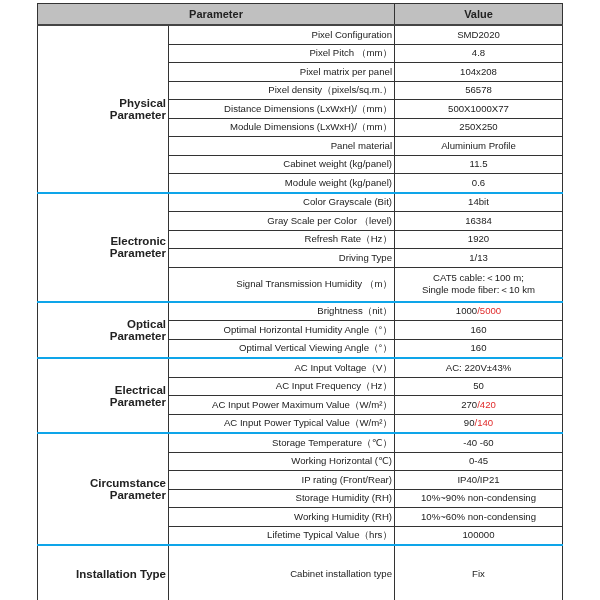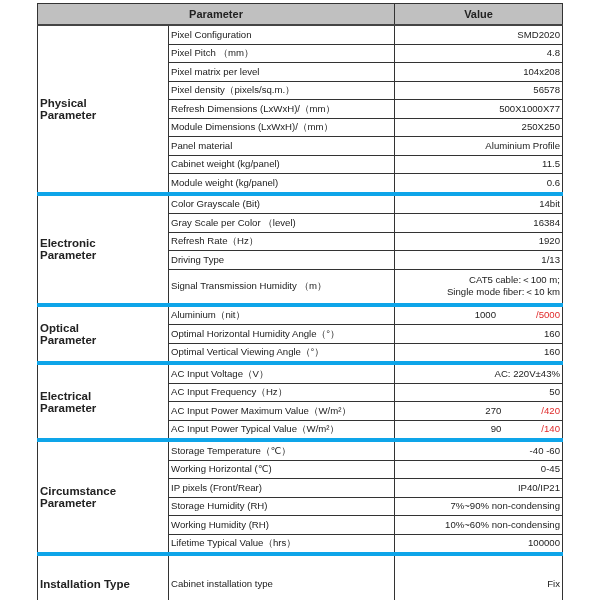--- a/index.html
+++ b/index.html
@@ -15,29 +15,29 @@
   table.spec col.c3 { width: 168px; }
   table.spec th {
     background: #c0c0c0; font-weight: bold; font-size: 11px;
     height: 20px; padding: 0; text-align: center;
     border: 1px solid #333; border-bottom: 2px solid #444;
   }
   table.spec td {
     border: 1px solid #333; padding: 0 2px; height: 17.5px; line-height: 12px;
   }
   td.group {
-    text-align: left; font-weight: bold; font-size: 11.5px; line-height: 17px;
+    text-align: right; font-weight: bold; font-size: 11.5px; line-height: 17px;
     border-left: 1px solid #333;
   }
-  td.param { text-align: left; }
-  td.val { text-align: right; }
-  tr.sec-start td { border-top: 4px solid #0ea5e9; }
+  td.param { text-align: right; }
+  td.val { text-align: center; }
+  tr.sec-start td { border-top: 2px solid #0ea5e9; }
   tr.tall td { height: 33px; }
   tr.inst td { height: 56px; }
-  .red { color: #e02a2a; padding-left: 40px; }
+  .red { color: #e02a2a; }
   .val-line { display: block; }
 </style>
 </head>
 <body>
 
 <table class="spec">
   <colgroup>
       <col class="c1">
       <col class="c2">
       <col class="c3">
@@ -56,29 +56,29 @@
         <span class="val-line">Parameter</span>
       </td>
       <td class="param">Pixel Configuration</td>
       <td class="val">SMD2020</td>
     </tr>
     <tr>
         <td class="param">Pixel Pitch （mm）</td>
         <td class="val">4.8</td>
       </tr>
     <tr>
-        <td class="param">Pixel matrix per level</td>
+        <td class="param">Pixel matrix per panel</td>
         <td class="val">104x208</td>
       </tr>
     <tr>
         <td class="param">Pixel density（pixels/sq.m.）</td>
         <td class="val">56578</td>
       </tr>
     <tr>
-        <td class="param">Refresh Dimensions (LxWxH)/（mm）</td>
+        <td class="param">Distance Dimensions (LxWxH)/（mm）</td>
         <td class="val">500X1000X77</td>
       </tr>
     <tr>
         <td class="param">Module Dimensions (LxWxH)/（mm）</td>
         <td class="val">250X250</td>
       </tr>
     <tr>
         <td class="param">Panel material</td>
         <td class="val">Aluminium Profile</td>
       </tr>
@@ -117,21 +117,21 @@
         <span class="val-line">CAT5 cable:＜100 m;</span>
         <span class="val-line">Single mode fiber:＜10 km</span>
       </td>
     </tr>
 
     <tr class="sec-start">
       <td class="group" rowspan="3">
         <span class="val-line">Optical</span>
         <span class="val-line">Parameter</span>
       </td>
-      <td class="param">Aluminium（nit）</td>
+      <td class="param">Brightness（nit）</td>
       <td class="val"><span>1000</span><span class="red">/5000</span></td>
     </tr>
     <tr>
         <td class="param">Optimal Horizontal Humidity Angle（°）</td>
         <td class="val">160</td>
       </tr>
     <tr>
         <td class="param">Optimal Vertical Viewing Angle（°）</td>
         <td class="val">160</td>
       </tr>
@@ -163,26 +163,26 @@
         <span class="val-line">Parameter</span>
       </td>
       <td class="param">Storage Temperature（℃）</td>
       <td class="val">-40 -60</td>
     </tr>
     <tr>
         <td class="param">Working Horizontal (℃)</td>
         <td class="val">0-45</td>
       </tr>
     <tr>
-        <td class="param">IP pixels (Front/Rear)</td>
+        <td class="param">IP rating (Front/Rear)</td>
         <td class="val">IP40/IP21</td>
       </tr>
     <tr>
         <td class="param">Storage Humidity (RH)</td>
-        <td class="val">7%~90% non-condensing</td>
+        <td class="val">10%~90% non-condensing</td>
       </tr>
     <tr>
         <td class="param">Working Humidity (RH)</td>
         <td class="val">10%~60% non-condensing</td>
       </tr>
     <tr>
         <td class="param">Lifetime Typical Value（hrs）</td>
         <td class="val">100000</td>
       </tr>
 

